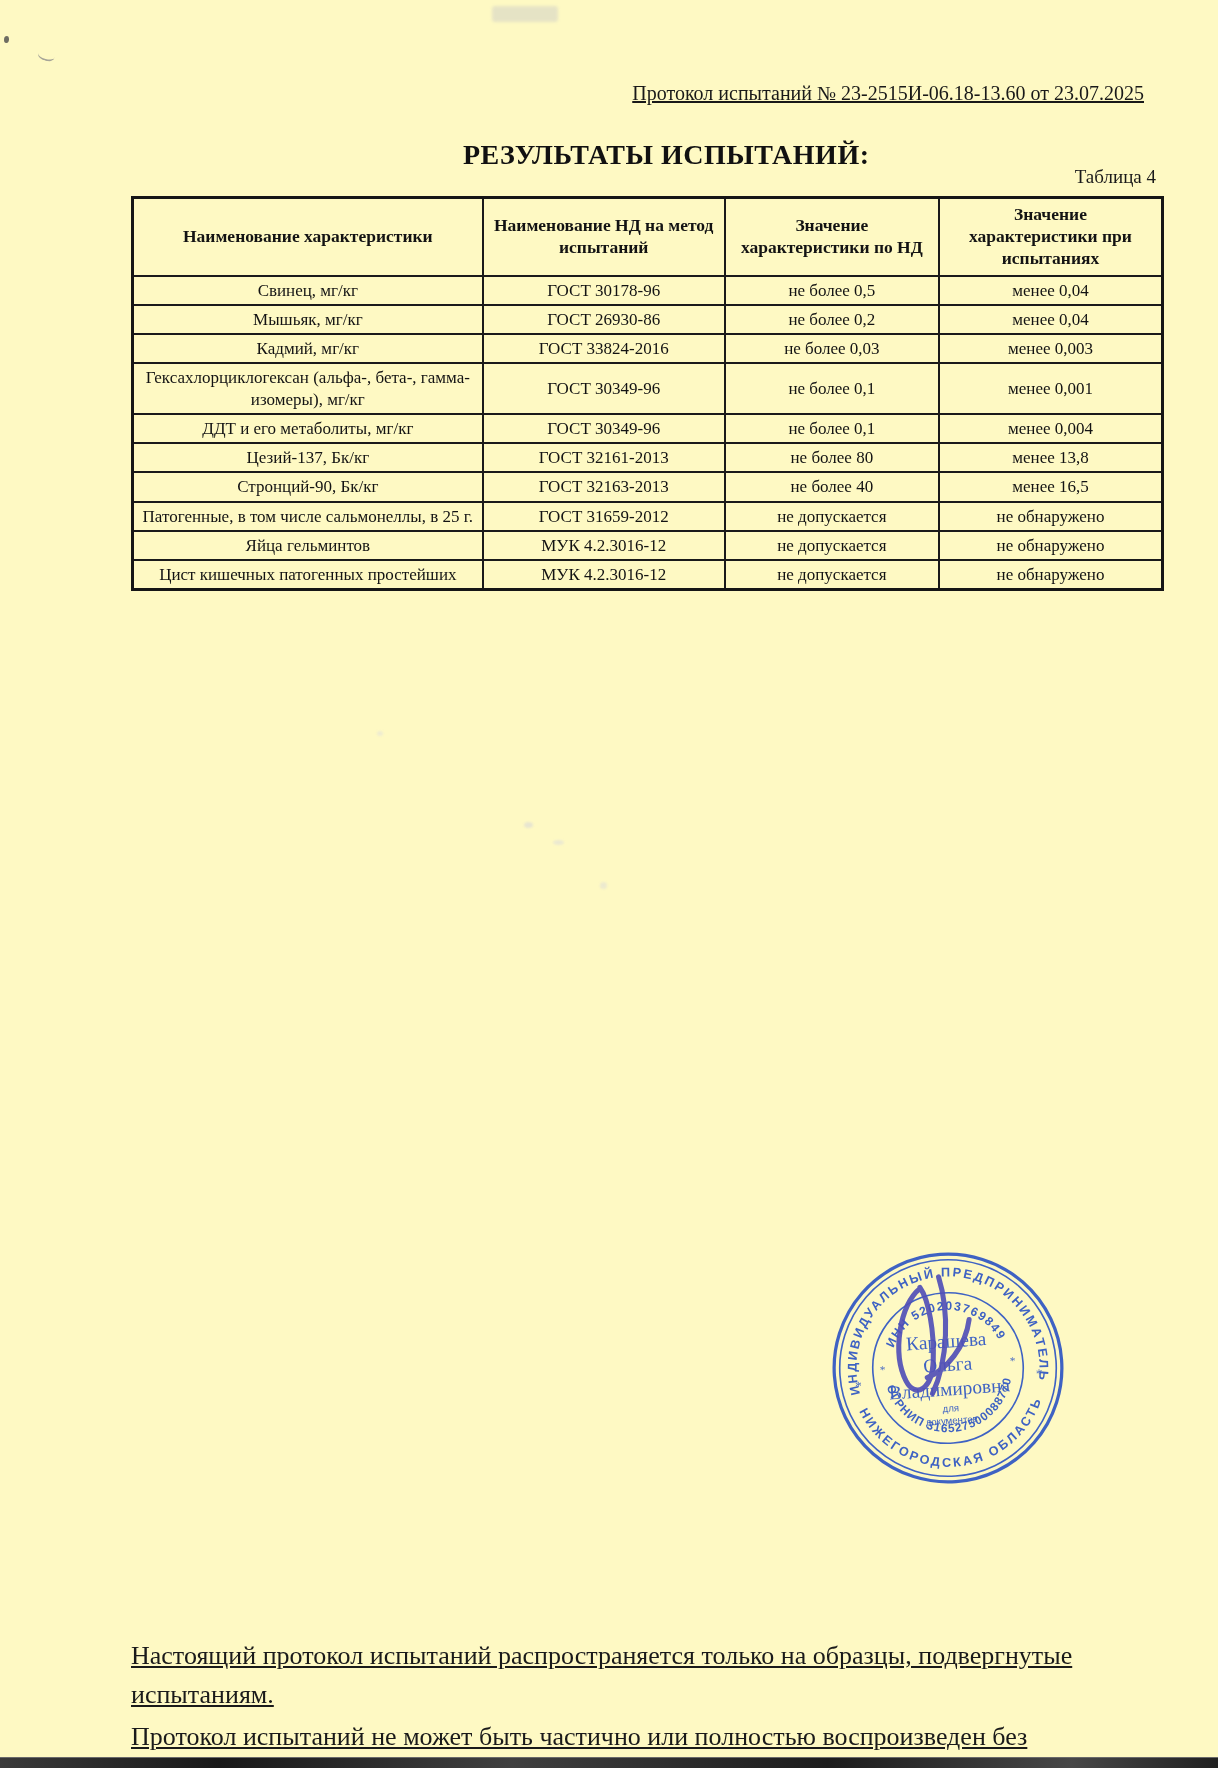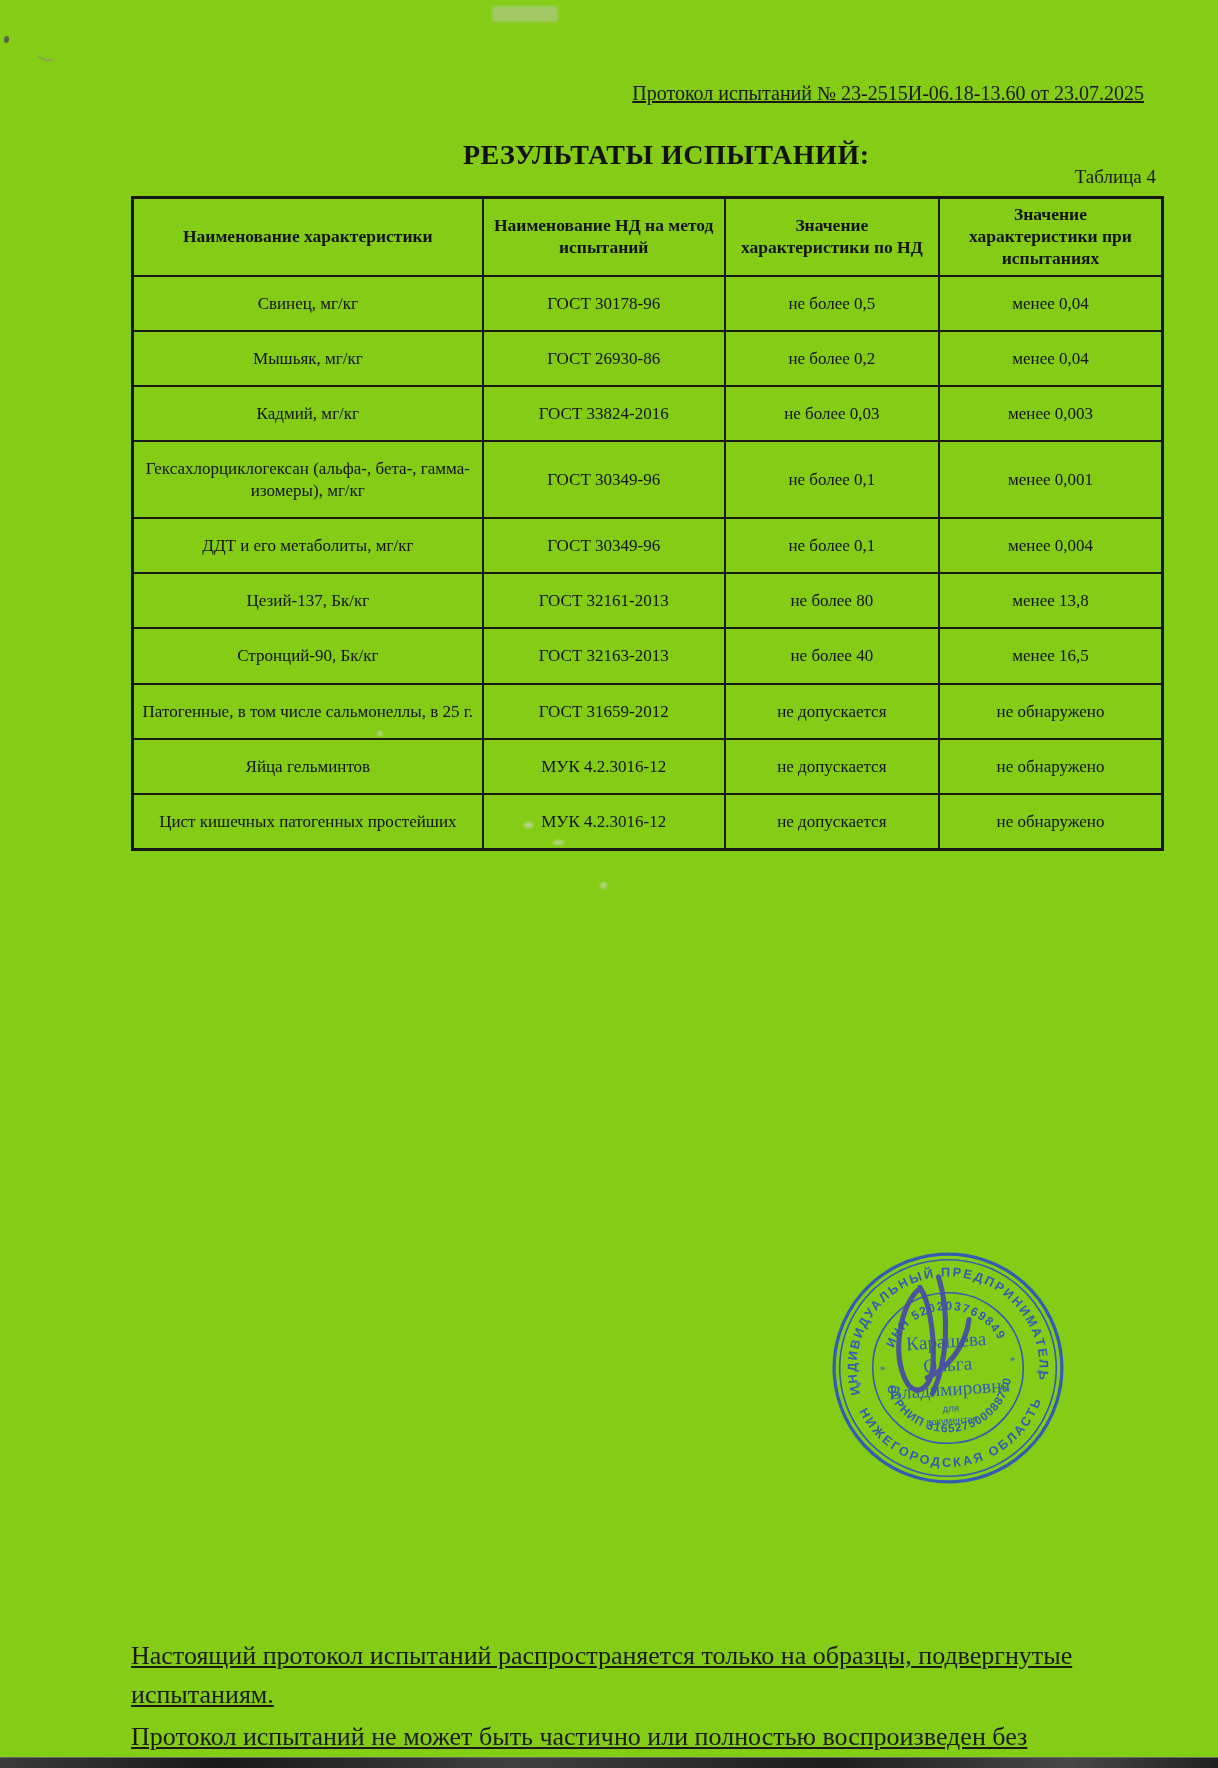--- a/index.html
+++ b/index.html
@@ -1,19 +1,19 @@
 <!DOCTYPE html>
 <html lang="ru"><head>
 <meta charset="utf-8">
 <style>
   html,body{margin:0;padding:0;background:#ffffff;}
   .page{
     position:relative;
     width:1218px;height:1768px;
-    background:#84cc16;
+    background:#fef9c3;
     font-family:"Liberation Serif", serif;
     color:#141414;
     overflow:hidden;
   }
   
   .protocol-line{
     position:absolute;top:82px;right:74px;
     font-size:20px;
     text-decoration:underline;
     white-space:nowrap;
@@ -34,21 +34,21 @@
     position:absolute;left:131px;top:196px;width:1033px;
     border-collapse:collapse;
     font-size:17px;
     color:#131313;
     border:3px solid #161616;
   }
   .results-table th,.results-table td{
     border:2px solid #1a1a1a;
     text-align:center;
     vertical-align:middle;
-    padding:16px 8px;
+    padding:3px 8px;
     line-height:1.25;
   }
   .results-table th{font-weight:bold;font-size:17.5px;padding:5px 8px;}
   
   .footer{
     position:absolute;left:131px;top:1636px;width:1016px;
     font-size:26px;line-height:1.5;color:#1a1a1a;
   }
   .footer p{margin:0 0 3px 0;text-decoration:underline;}
   .page-number{

